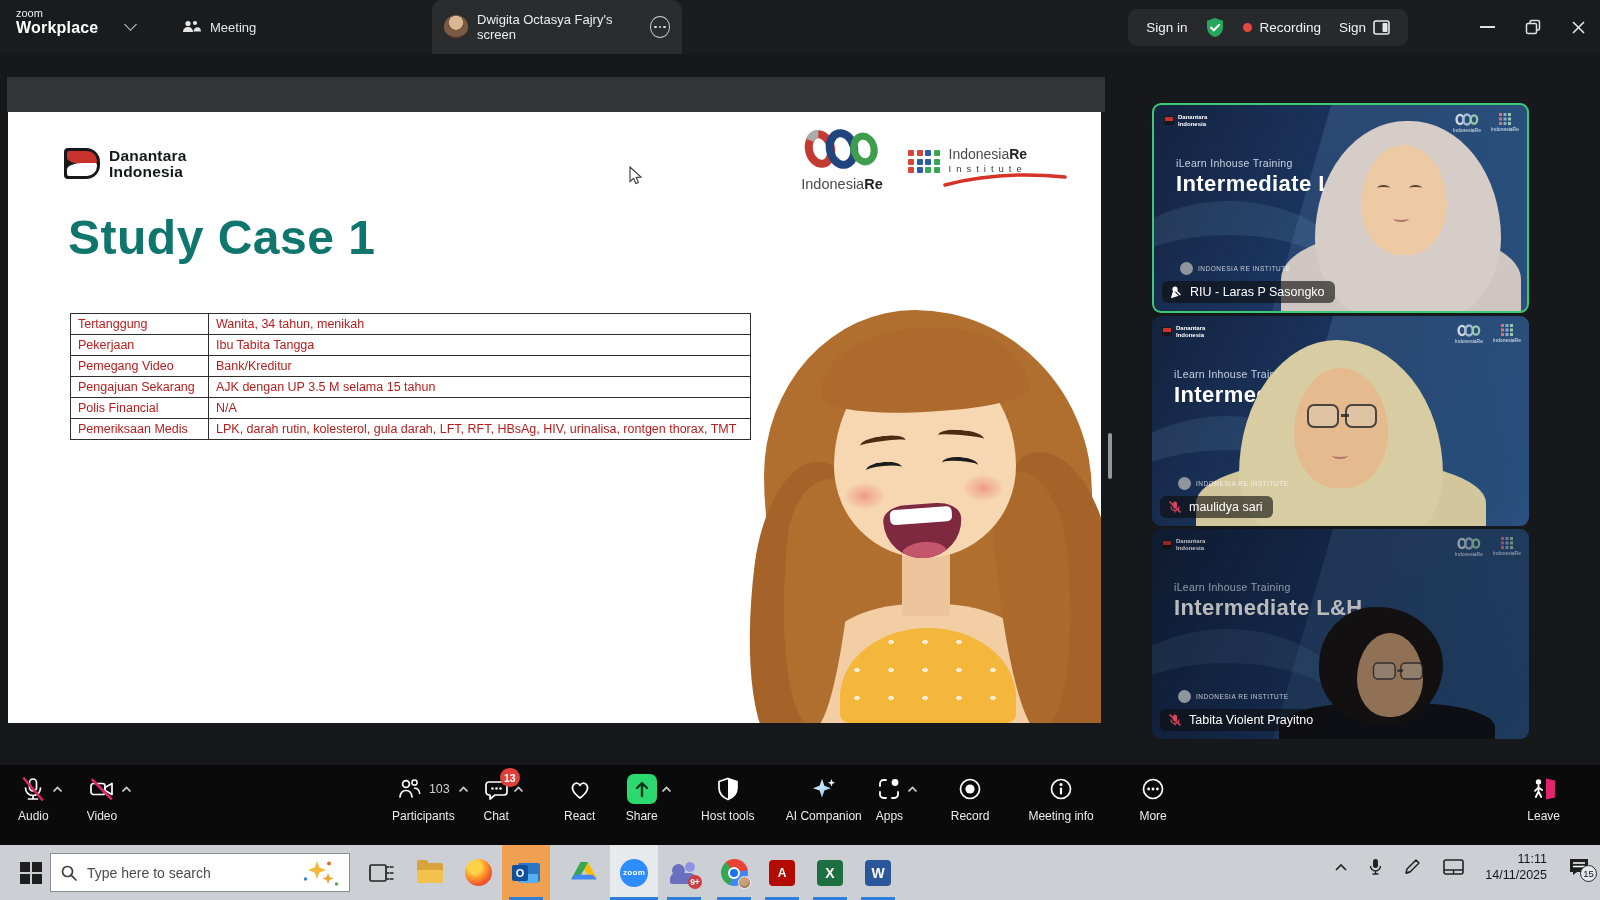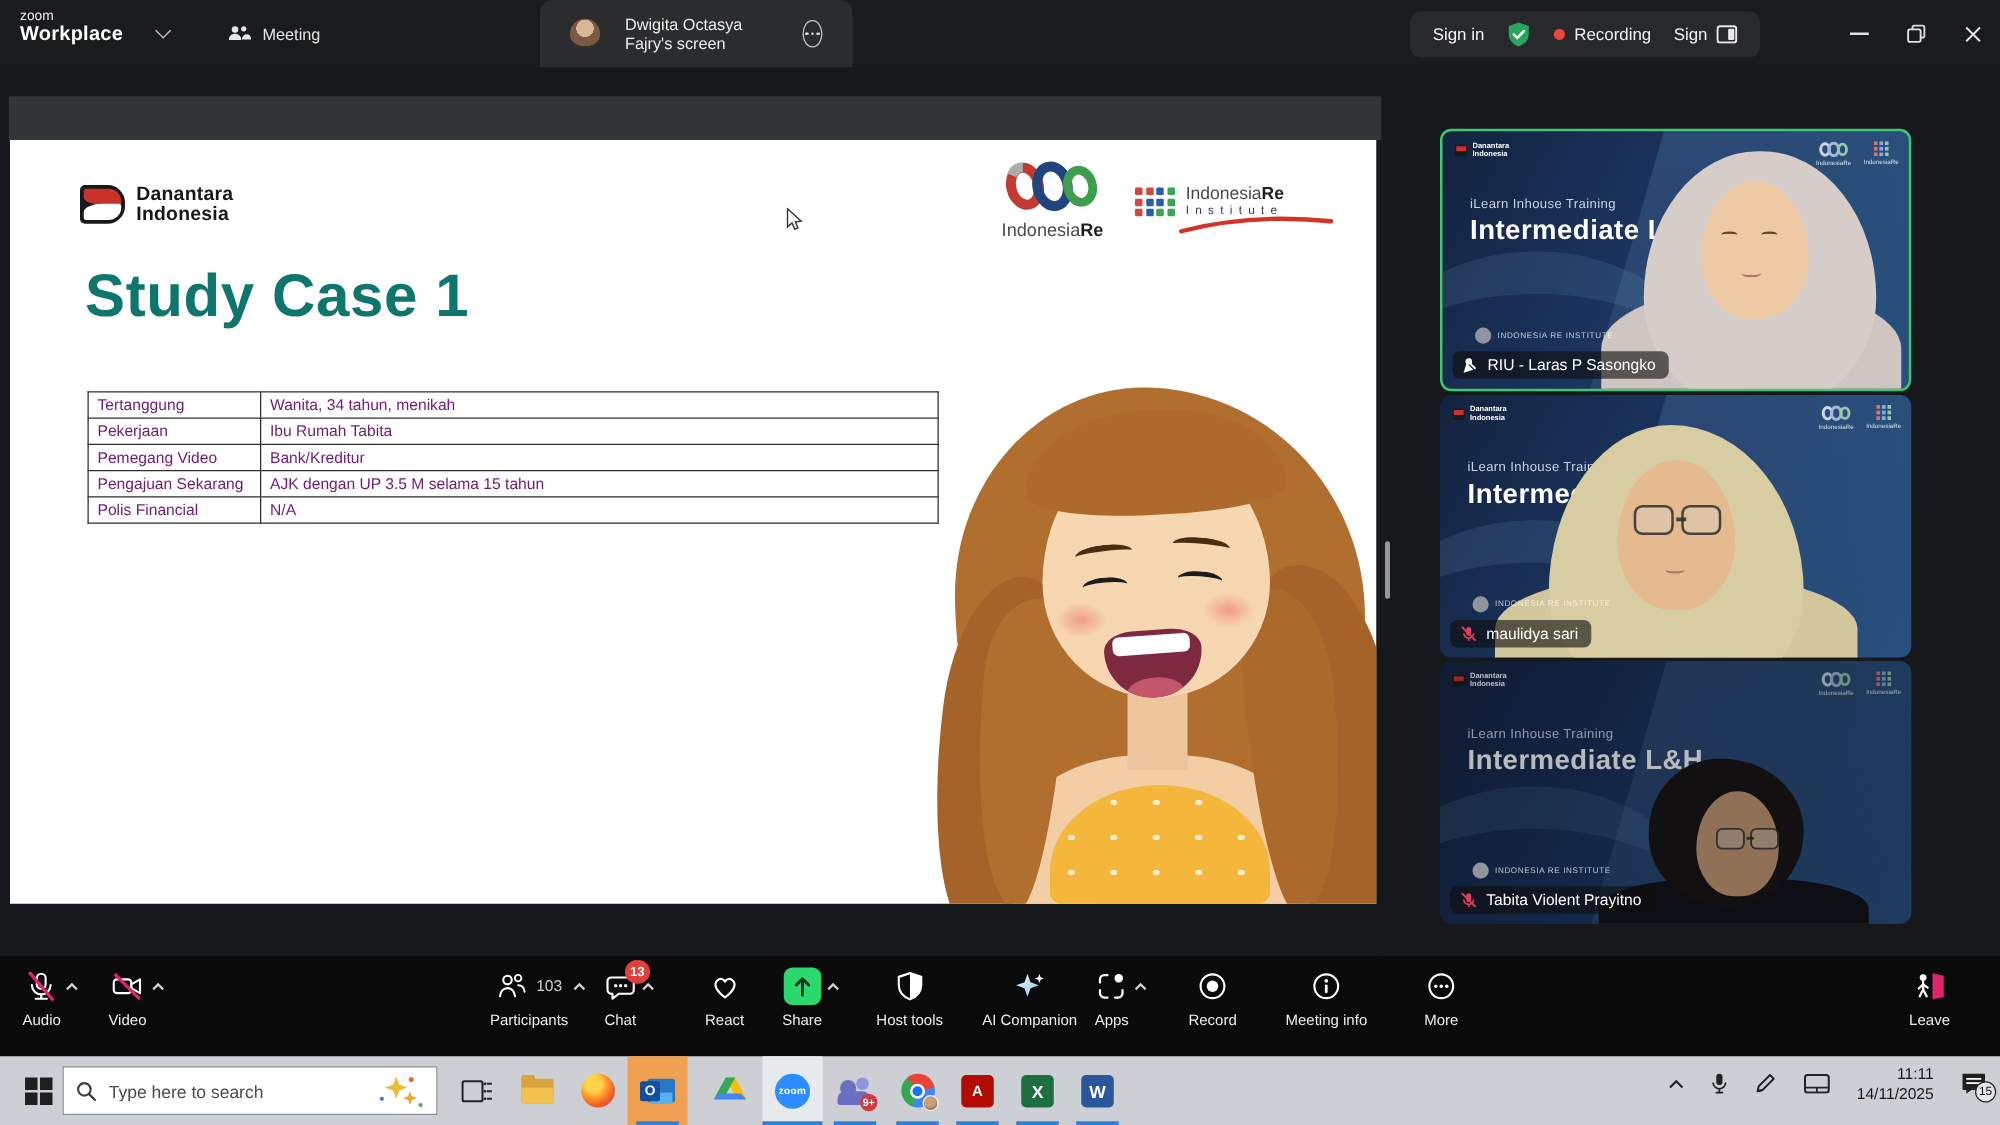--- a/index.html
+++ b/index.html
@@ -8,21 +8,21 @@
     font-family:"Liberation Sans",sans-serif;-webkit-font-smoothing:antialiased}
   #root{position:relative;width:1600px;height:900px}
 
   
   .titlebar{position:absolute;inset:0 0 auto 0;height:54px;background:#1a1b1d;color:#fff}
   .brand{position:absolute;left:16px;top:8px;line-height:1.05;color:#fff}
   .brand .t{font-size:11px;opacity:.92}
   .brand .b{font-size:16px;font-weight:bold;letter-spacing:.2px}
   .chev-dn{position:absolute;left:126px;top:20px;width:9px;height:9px;border-right:1.8px solid #cfcfcf;border-bottom:1.8px solid #cfcfcf;transform:rotate(45deg)}
   .meeting-tab{position:absolute;left:172px;top:0;height:54px;display:flex;align-items:center;gap:9px;color:#e6e6e6;font-size:13px;padding:0 10px}
-  .screen-tab{position:absolute;left:432px;top:0;height:54px;width:250px;background:#2b2c2e;border-radius:10px 10px 0 0;display:flex;align-items:center;gap:20px;padding:0 24px;color:#ededed;font-size:13px}
+  .screen-tab{position:absolute;left:432px;top:0;height:54px;width:250px;background:#2b2c2e;border-radius:10px 10px 0 0;display:flex;align-items:center;gap:9px;padding:0 12px;color:#ededed;font-size:13px}
   .avatar{width:24px;height:24px;border-radius:50%;background:radial-gradient(circle at 50% 32%,#d9b794 0 34%,#7a5a43 35% 70%,#41302a 71%);flex:0 0 auto}
   .ellipsis-btn{margin-left:auto;width:22px;height:22px;border:1.5px solid #c9c9c9;border-radius:50%;display:flex;align-items:center;justify-content:center;gap:2px}
   .ellipsis-btn i{width:2.5px;height:2.5px;border-radius:50%;background:#dedede;display:block}
   .tb-pill{position:absolute;right:192px;top:9px;height:37px;background:#28292c;border-radius:9px;display:flex;align-items:center;gap:18px;padding:0 18px;font-size:13.5px;color:#f2f2f2}
   .rec-dot{width:9px;height:9px;border-radius:50%;background:#e8473f;display:inline-block;margin-right:7px}
   .win-controls{position:absolute;right:14px;top:0;height:54px;display:flex;align-items:center;gap:30px}
   .min-bar{width:15px;height:2px;background:#e0e0e0}
 
   
   .share-area{position:absolute;left:0;top:54px;width:1105px;height:711px;background:#17181b}
@@ -37,21 +37,21 @@
   .ir-txt{font-size:14.5px;color:#4a4a4a;margin-top:2px}
   .ir-txt b{color:#1f1f1f}
   .iri-logo{position:absolute;left:900px;top:34px;display:flex;gap:9px;align-items:flex-start}
   .sq-grid{display:grid;grid-template-columns:repeat(4,6px);grid-auto-rows:6px;gap:2.5px;margin-top:4px}
   .sq-grid i{display:block;border-radius:1px}
   .iri-right{position:relative}
   .iri-t1{font-size:14px;color:#4a4a4a}
   .iri-t1 b{color:#1f1f1f}
   .iri-t2{font-size:9.5px;letter-spacing:5px;color:#3c3c3c;margin-top:1px}
   .slide-title{position:absolute;left:60px;top:98px;font-size:48px;font-weight:800;color:#0f766e;letter-spacing:.5px}
-  table.case{position:absolute;left:62px;top:201px;width:681px;border-collapse:collapse;font-size:12.5px;color:#701a75}
+  table.case{position:absolute;left:62px;top:201px;width:681px;border-collapse:collapse;font-size:12.5px;color:#b91c1c}
   table.case td{border:1px solid #2e2e2e;padding:1px 7px;height:21px;white-space:nowrap}
   table.case td.lbl{width:138px}
 
   
   .illu{position:absolute;left:748px;top:198px;width:346px;height:413px}
   .illu>div{position:absolute}
   .hairB{left:8px;top:0;width:328px;height:436px;background:#b06f2e;border-radius:46% 54% 42% 58%/38% 42% 54% 62%}
   .hairL{left:-6px;top:150px;width:92px;height:290px;background:#a5632a;border-radius:60% 40% 45% 55%/40% 35% 60% 65%;transform:rotate(7deg)}
   .hairR{right:-14px;top:140px;width:104px;height:300px;background:#a5632a;border-radius:40% 60% 55% 45%/35% 40% 65% 60%;transform:rotate(-8deg)}
   .shoulders{left:64px;top:294px;width:214px;height:120px;background:#f3cda3;border-radius:45% 45% 0 0}
@@ -275,33 +275,37 @@
       <div class="slide-title">Study Case 1</div>
 
       <table class="case">
         <tbody>
             <tr>
               <td class="lbl">Tertanggung</td>
               <td>Wanita, 34 tahun, menikah</td>
             </tr>
         <tr>
               <td class="lbl">Pekerjaan</td>
-              <td>Ibu Rumah Tabita</td>
+              <td>Ibu Tabita Tangga</td>
             </tr>
         <tr>
               <td class="lbl">Pemegang Video</td>
               <td>Bank/Kreditur</td>
             </tr>
         <tr>
               <td class="lbl">Pengajuan Sekarang</td>
               <td>AJK dengan UP 3.5 M selama 15 tahun</td>
             </tr>
         <tr>
               <td class="lbl">Polis Financial</td>
               <td>N/A</td>
+            </tr>
+        <tr>
+              <td class="lbl">Pemeriksaan Medis</td>
+              <td>LPK, darah rutin, kolesterol, gula darah, LFT, RFT, HBsAg, HIV, urinalisa, rontgen thorax, TMT</td>
             </tr>
       </tbody>
         </table>
 
       <div class="illu">
         <div class="hairB"></div>
           <div class="hairL"></div>
           <div class="hairR"></div>
         <div class="shoulders"></div>
           <div class="blouse"></div>

